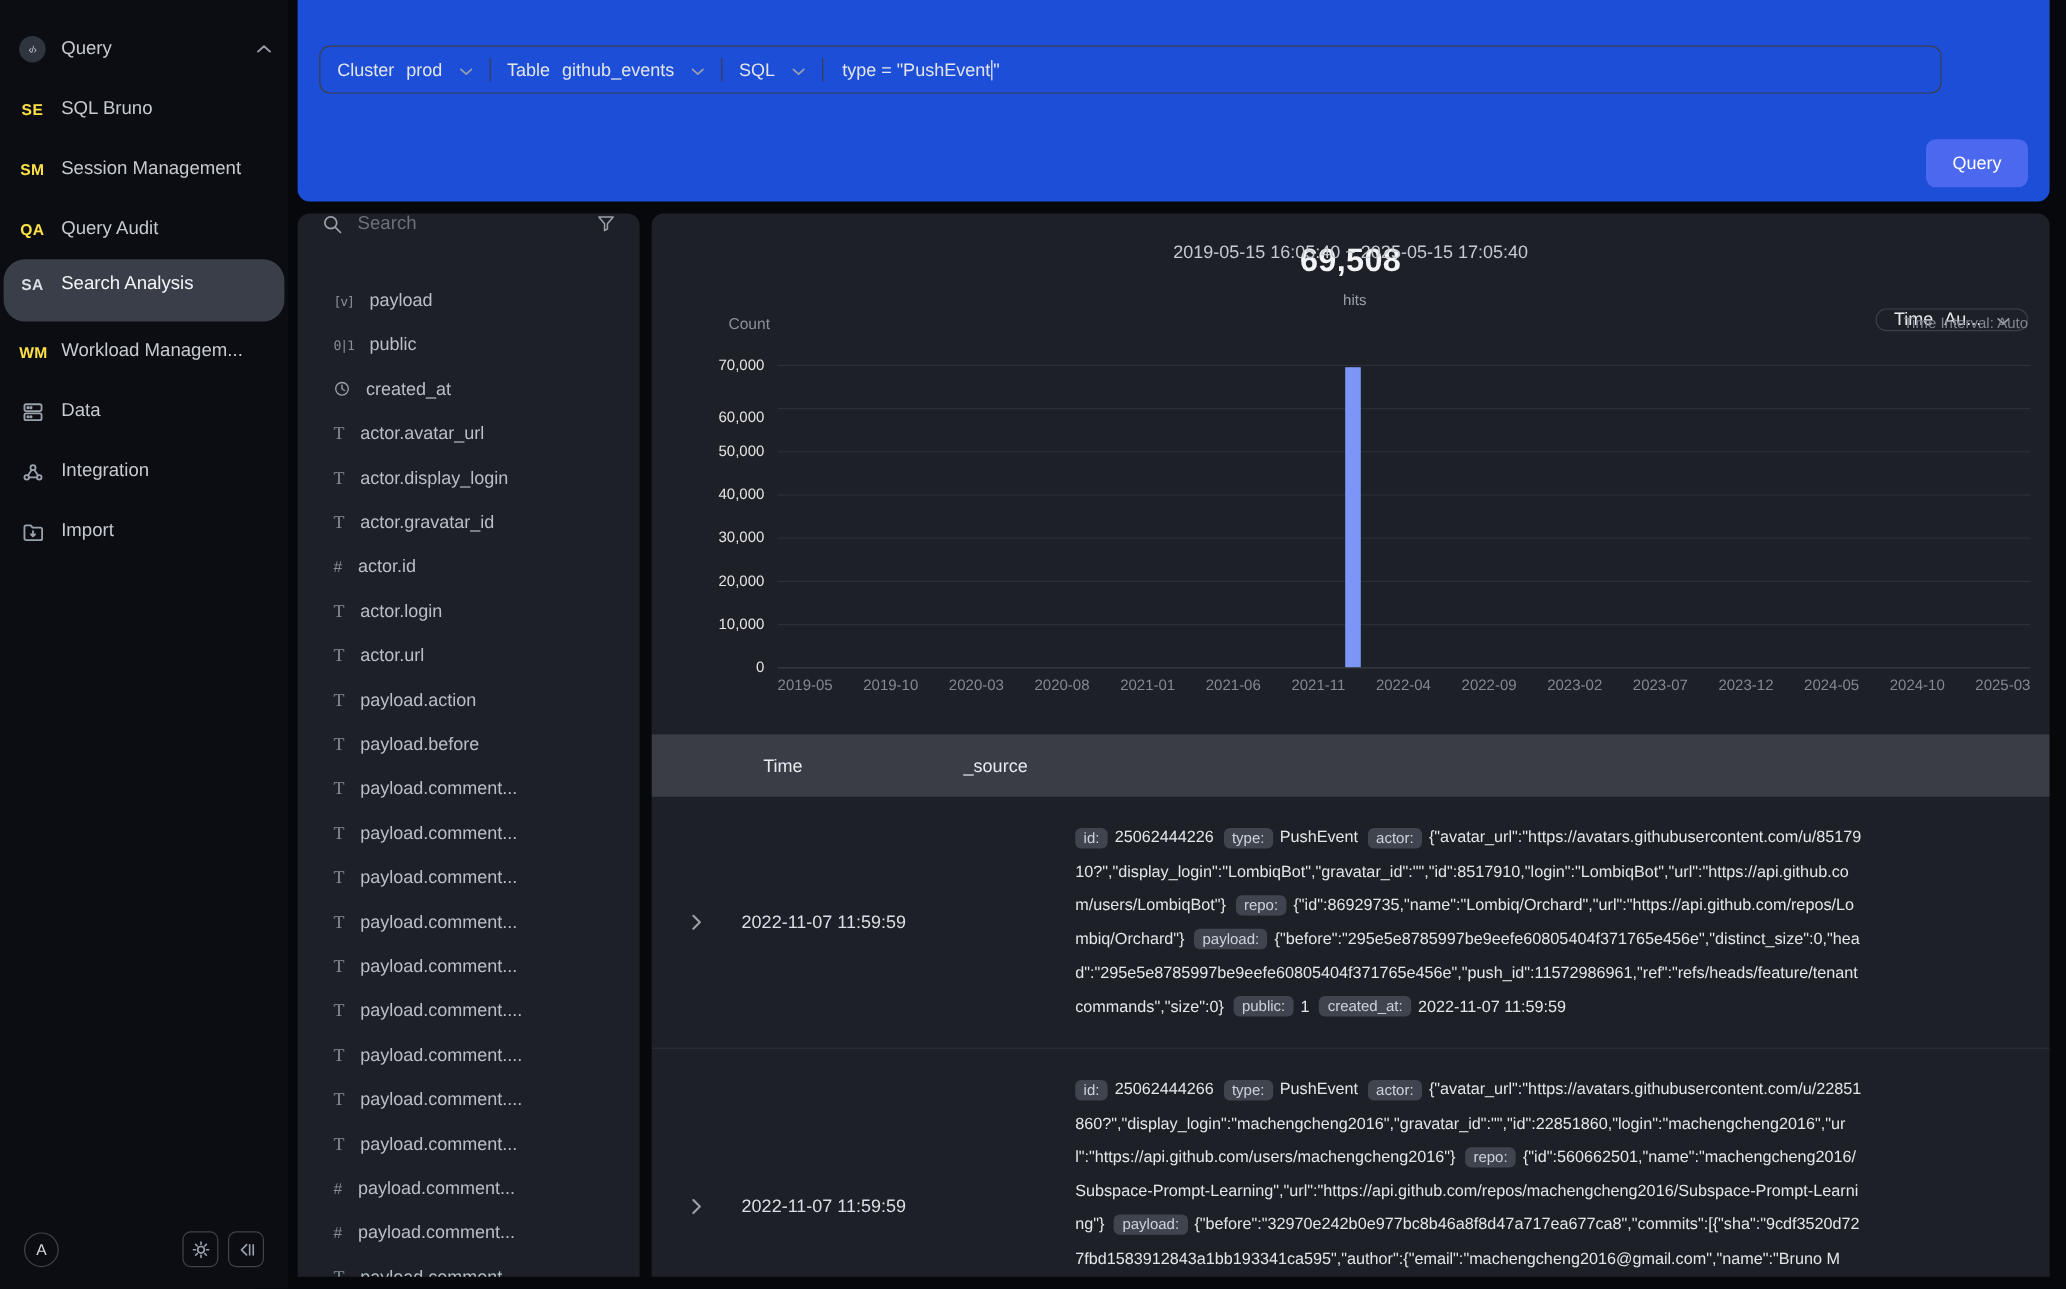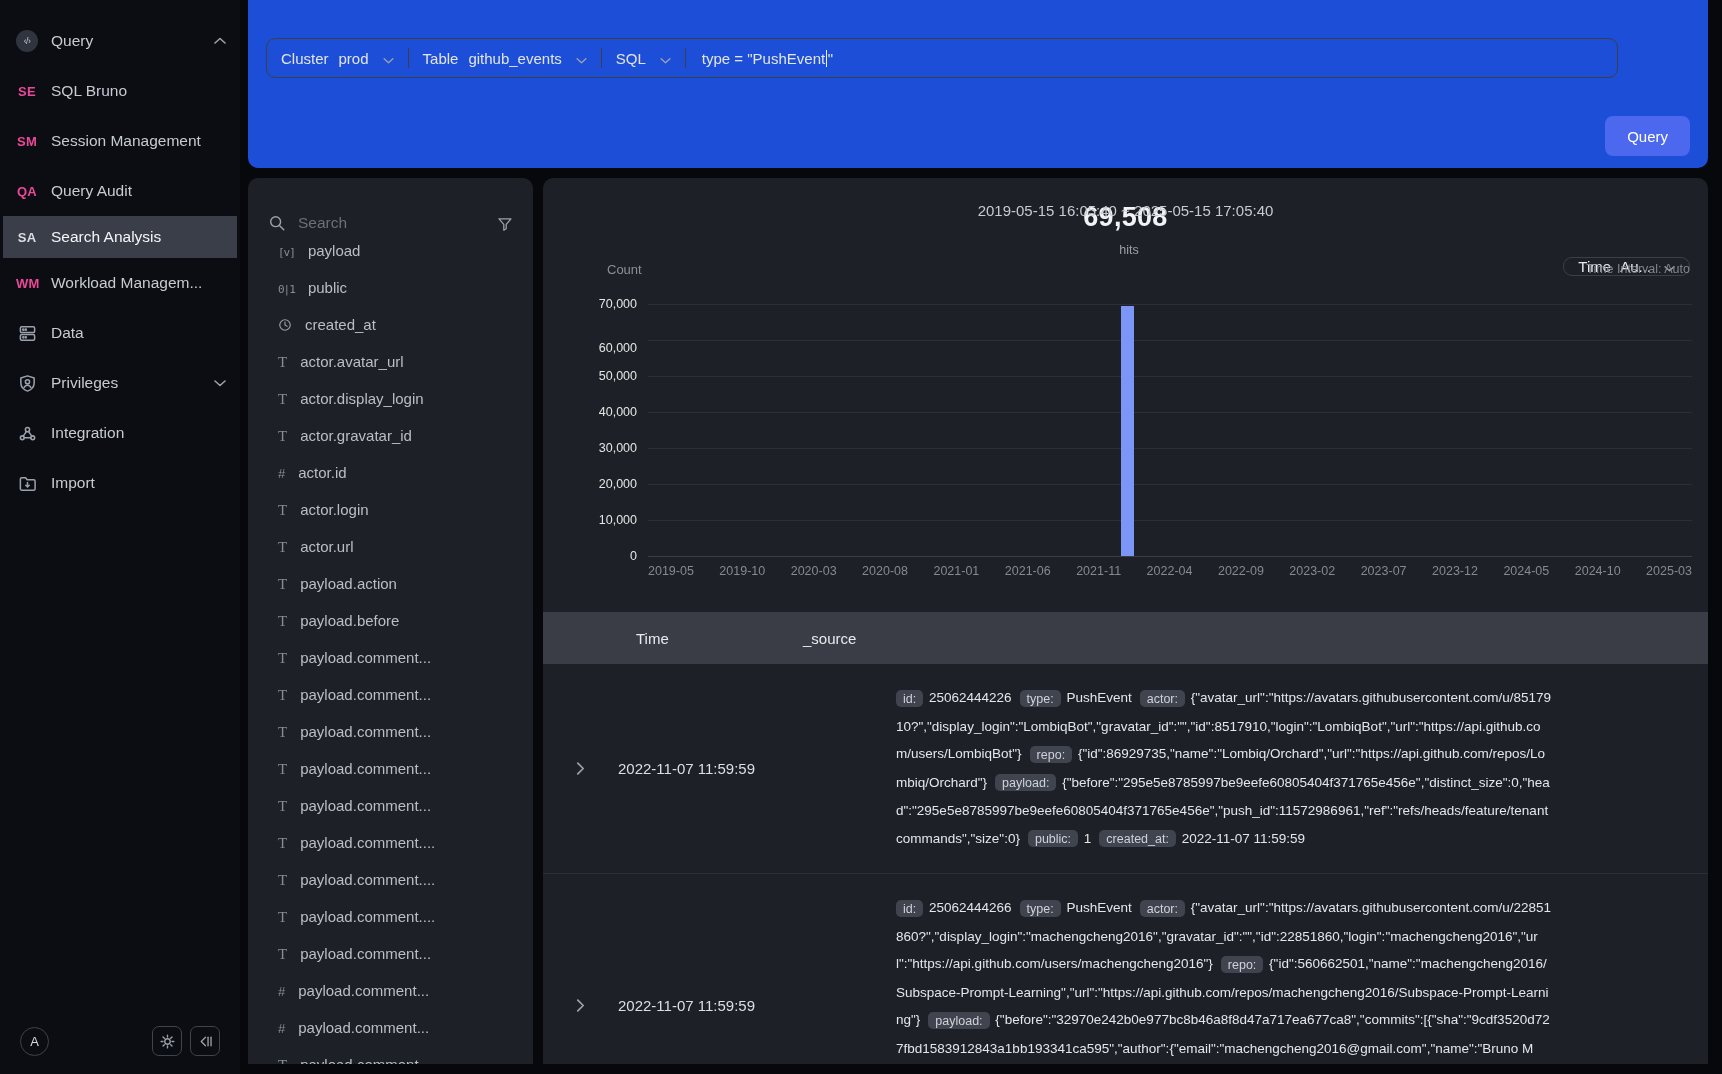--- a/index.html
+++ b/index.html
@@ -3,22 +3,22 @@
 <meta charset="utf-8">
 <style>
   html,body{margin:0;padding:0;background:#06080c;font-family:"Liberation Sans","DejaVu Sans",sans-serif;}
   body{width:1722px;height:1074px;overflow:hidden;color:#e8eaee;-webkit-font-smoothing:antialiased;}
   .app{display:flex;width:1722px;height:1074px;}
   
   .sidebar{width:240px;flex:0 0 240px;background:#0b0d12;display:flex;flex-direction:column;justify-content:space-between;}
   .nav{padding-top:16px;}
   .side-item{height:50px;display:flex;align-items:center;padding:0 14px 0 16px;color:#c6cad2;font-size:15.5px;cursor:pointer;}
   .side-item .lbl{margin-left:13px;white-space:nowrap;overflow:hidden;text-overflow:ellipsis;flex:1;}
-  .side-item .abbr{width:22px;text-align:center;font-size:13px;font-weight:bold;color:#ec4899;letter-spacing:.3px;}
-  .side-item.sel{background:#3a3e48;border-radius:0;margin:0 3px;padding:0 11px 0 13px;height:42px;color:#f4f5f7;}
+  .side-item .abbr{width:22px;text-align:center;font-size:13px;font-weight:bold;color:#fde047;letter-spacing:.3px;}
+  .side-item.sel{background:#3a3e48;border-radius:18px;margin:0 3px;padding:0 11px 10px 13px;height:42px;color:#f4f5f7;}
   .side-item.sel .abbr{color:#dadde2;}
   .ico-circle{width:22px;height:22px;border-radius:50%;background:#30343e;color:#c9cdd5;font-size:8.5px;display:flex;align-items:center;justify-content:center;letter-spacing:-.5px;flex:0 0 22px;}
   .chev{color:#8a8f99;font-size:11px;margin-left:auto;}
   .chev svg{display:block;}
   .nav-ico{width:22px;flex:0 0 22px;display:flex;justify-content:center;color:#9ba1ac;}
   .nav-ico svg{display:block;}
   .side-footer{display:flex;align-items:center;padding:0 20px 18px 20px;gap:8px;}
   .avatar{width:27px;height:27px;border-radius:50%;border:1px solid #3f434c;display:flex;align-items:center;justify-content:center;font-size:13px;color:#d6d9de;}
   .sq-btn{width:28px;height:28px;border-radius:7px;border:1px solid #3f434c;background:transparent;display:flex;align-items:center;justify-content:center;color:#b7bcc4;}
   .spacer{flex:1;}
@@ -30,21 +30,21 @@
   .vdiv{width:1px;height:20px;background:#3b3f48;}
   .dd-chev{color:#868c96;margin-left:4px;}
   .querytext{padding:0 16px;display:flex;align-items:center;}
   .caret{display:inline-block;width:1.5px;height:17px;background:#eef0f3;margin:0 .5px;}
   .query-btn{float:right;margin-top:38px;height:40px;padding:0 22px;background:#4c68ee;color:#fff;font-size:15px;border:none;border-radius:8px;cursor:pointer;}
   .filter-row{clear:both;display:flex;align-items:center;padding-top:26px;gap:14px;font-size:15px;color:#dfe2e7;}
   .plus-btn{width:26px;height:26px;border:1.6px solid #595e69;border-radius:7px;background:transparent;color:#ccd0d7;font-size:17px;line-height:1;display:flex;align-items:center;justify-content:center;padding:0;}
   .content-row{display:flex;gap:10px;margin-top:10px;height:886px;}
   
   .fields-panel{width:285px;flex:0 0 285px;background:#1d2026;border-radius:10px 10px 0 0;overflow:hidden;box-sizing:border-box;}
-  .search-row{display:flex;align-items:flex-end;height:54px;padding:0 20px;gap:12px;}
+  .search-row{display:flex;align-items:flex-start;height:54px;padding:0 20px;gap:12px;}
   .search-row .ph{color:#6b707b;font-size:15.5px;flex:1;}
   .field-list{padding:0 0 0 0;}
   .field{height:37px;display:flex;align-items:center;padding:0 12px 0 30px;gap:13px;color:#b9bec7;font-size:15px;}
   .f-ico{width:20px;flex:0 0 20px;text-align:center;color:#878d98;font-size:13px;}
   .f-ico.tt{font-family:"Liberation Serif","DejaVu Serif",serif;font-size:15px;}
   .f-ico.mono{font-family:"DejaVu Sans Mono",monospace;font-size:11px;letter-spacing:-1px;}
   .f-name{white-space:nowrap;overflow:hidden;text-overflow:ellipsis;}
   
   .results-panel{flex:1;background:#1d2026;border-radius:10px 10px 0 0;position:relative;overflow:hidden;box-sizing:border-box;}
   .results-header{display:flex;align-items:center;padding:24px 18px 0 18px;height:46px;flex-direction:column;}
@@ -122,35 +122,20 @@
                 <circle cx="8.2" cy="6" r="0.6" fill="#9ba1ac"></circle>
                 <circle cx="5.6" cy="14" r="0.6" fill="#9ba1ac"></circle>
                 <circle cx="8.2" cy="14" r="0.6" fill="#9ba1ac"></circle>
               </svg>
             </span>
      <span class="lbl">Data</span>
      </div>
           <div class="side-item">
      <span class="nav-ico">
               <svg class="icon" width="19" height="19" viewBox="0 0 20 20">
-                <path d="M10 2l7 2.3v5.2c0 4.3-3 7.2-7 8.5-4-1.3-7-4.2-7-8.5V4.3z"></path>
-                <circle cx="10" cy="8.2" r="2.2"></circle>
-                <path d="M6.3 14.4c.8-1.7 2.2-2.6 3.7-2.6s2.9.9 3.7 2.6"></path>
-              </svg>
-            </span>
-     <span class="lbl">Privileges</span>
-     <span class="chev">
-              <svg class="icon" width="12" height="8" viewBox="0 0 12 8">
-                <polyline points="1,2 6,6.5 11,2"></polyline>
-              </svg>
-            </span>
-          </div>
-          <div class="side-item">
-     <span class="nav-ico">
-              <svg class="icon" width="19" height="19" viewBox="0 0 20 20">
                 <circle cx="10" cy="6" r="2.2"></circle>
                 <circle cx="4.5" cy="14.5" r="2"></circle>
                 <circle cx="15.5" cy="14.5" r="2"></circle>
                 <line x1="8.8" y1="8" x2="5.5" y2="12.8"></line>
                 <line x1="11.2" y1="8" x2="14.5" y2="12.8"></line>
                 <line x1="6.5" y1="14.5" x2="13.5" y2="14.5"></line>
               </svg>
             </span>
      <span class="lbl">Integration</span>
      </div>

